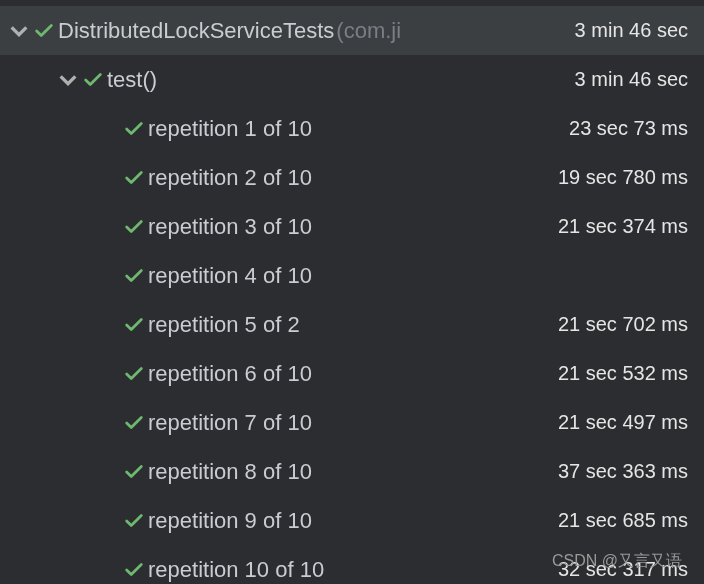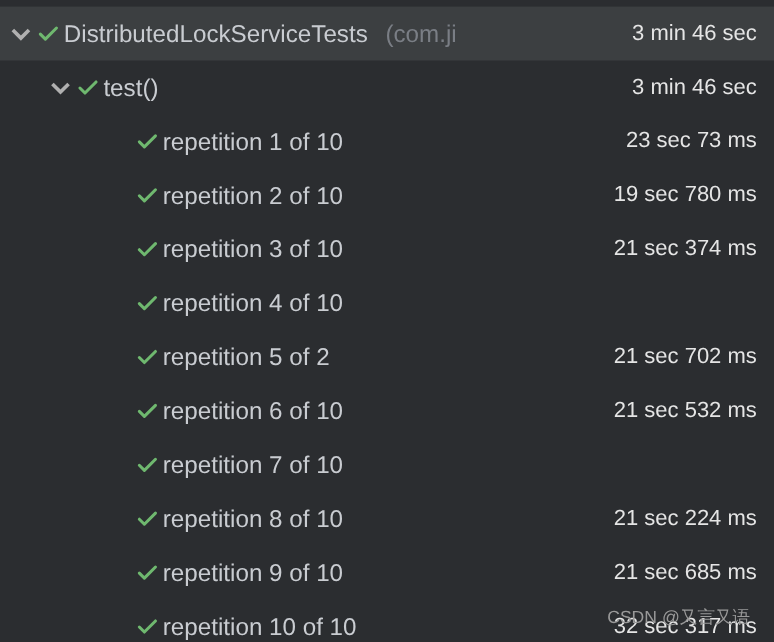--- a/index.html
+++ b/index.html
@@ -22,21 +22,21 @@
     .row {
       display: flex;
       align-items: center;
       height: 49px;
       padding-right: 16px;
     }
     .row.root {
       background: #3c3f41;
     }
     .indent-0 { padding-left: 8px; }
-    .indent-1 { padding-left: 44px; }
+    .indent-1 { padding-left: 57px; }
     .indent-2 { padding-left: 120px; }
     .chevron {
       display: inline-flex;
       width: 22px;
       justify-content: center;
       color: #b0b0b0;
       font-size: 16px;
     }
     .checkmark {
       display: inline-flex;
@@ -49,21 +49,21 @@
       height: 22px;
     }
     .label {
       color: #c9ccd1;
       font-size: 22px;
       white-space: nowrap;
       overflow: hidden;
     }
     .label-sub {
       color: #7a7e85;
-      margin-left: 16px;
+      margin-left: 2px;
       font-size: 22px;
     }
     .spacer {
       flex: 1;
     }
     .duration {
       color: #e5e5e5;
       font-size: 20px;
       white-space: nowrap;
       margin-left: 10px;
@@ -182,31 +182,32 @@
   </div>
 
   <div class="row indent-2">
     <span class="checkmark">
         <svg viewBox="0 0 24 24">
           <path d="M4 12 L9 17 L20 6" stroke="#6fb86f" stroke-width="3" fill="none" stroke-linecap="round" stroke-linejoin="round"></path>
         </svg>
       </span>
     <span class="label">repetition 7 of 10</span>
     <span class="spacer"></span>
+    <span class="duration">21 sec 497 ms</span>
   </div>
 
   <div class="row indent-2">
     <span class="checkmark">
         <svg viewBox="0 0 24 24">
           <path d="M4 12 L9 17 L20 6" stroke="#6fb86f" stroke-width="3" fill="none" stroke-linecap="round" stroke-linejoin="round"></path>
         </svg>
       </span>
     <span class="label">repetition 8 of 10</span>
     <span class="spacer"></span>
-    <span class="duration">21 sec 224 ms</span>
+    <span class="duration">37 sec 363 ms</span>
   </div>
 
   <div class="row indent-2">
     <span class="checkmark">
         <svg viewBox="0 0 24 24">
           <path d="M4 12 L9 17 L20 6" stroke="#6fb86f" stroke-width="3" fill="none" stroke-linecap="round" stroke-linejoin="round"></path>
         </svg>
       </span>
     <span class="label">repetition 9 of 10</span>
     <span class="spacer"></span>

